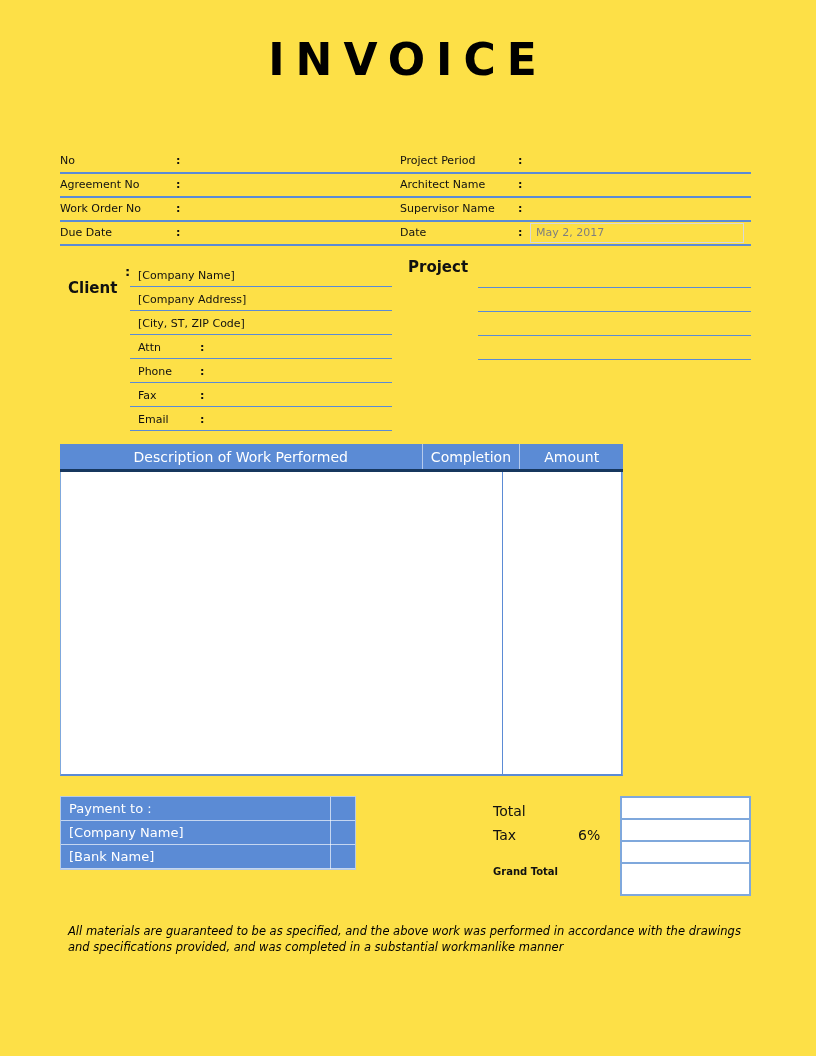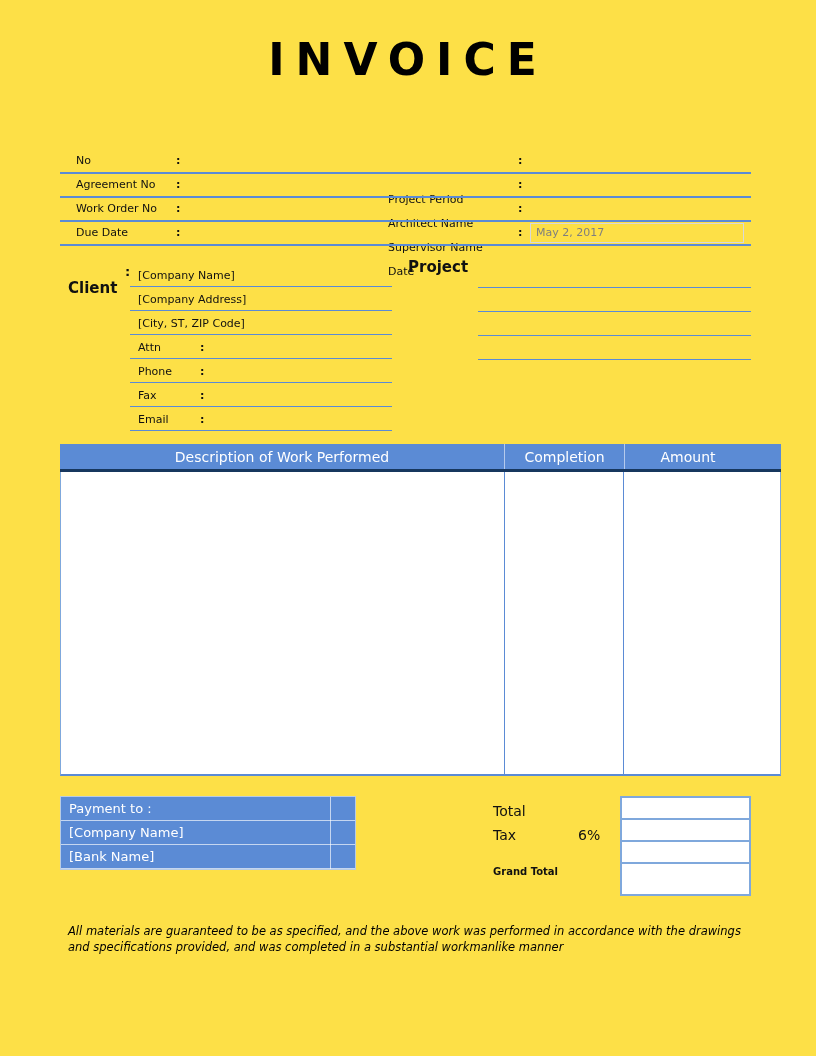--- a/index.html
+++ b/index.html
@@ -16,43 +16,43 @@
   }
   
   .title{
     position:absolute;top:34px;left:0;right:0;text-align:center;
     font-size:44px;font-weight:bold;letter-spacing:11px;color:#000;
   }
   
   .meta{position:absolute;left:60px;top:150px;width:691px;}
   .meta-row{position:relative;height:24px;border-bottom:2px solid var(--blue);font-size:11px;}
   .meta-row span{position:absolute;top:4px;white-space:nowrap;}
-  .m-label{left:16px;}
+  .m-label{left:0;}
   .m-colon{left:116px;font-weight:bold;}
-  .m-rlabel{left:328px;margin-top:39px;}
+  .m-rlabel{left:340px;}
   .m-rcolon{left:458px;font-weight:bold;}
   .m-rvalue{left:476px;color:var(--gray);}
   .date-field-box{
     position:absolute;left:470px;top:1px;width:214px;height:20px;
     border:1px solid #D9D9D9;background:transparent;
   }
   
   .client-label{position:absolute;left:68px;top:263px;font-size:15px;font-weight:bold;margin-top:16px;}
   .client-colon{position:absolute;left:125px;top:264px;font-size:13px;font-weight:bold;}
   .client-fields{position:absolute;left:130px;top:263px;width:262px;}
   .cf-row{position:relative;height:24px;border-bottom:1.5px solid var(--blue);font-size:11px;}
   .cf-row span{position:absolute;top:6px;white-space:nowrap;}
   .cf-label{left:8px;}
   .cf-colon{left:70px;font-weight:bold;}
   
   .project-label{position:absolute;left:408px;top:258px;font-size:15px;font-weight:bold;}
   .project-lines{position:absolute;left:478px;top:264px;width:273px;}
   .pl-row{height:24px;border-bottom:1.5px solid var(--blue);}
   
-  .wtable{position:absolute;left:60px;top:444px;width:721px;}
+  .wtable{position:absolute;left:60px;top:444px;width:563px;}
   .wt-header{
     display:flex;height:28px;background:var(--blue);
     border-bottom:3px solid var(--navy);color:#fff;font-size:14px;
   }
   .wt-h{display:flex;align-items:center;justify-content:center;height:100%;}
   .wt-h1{width:445px;border-right:1px solid rgba(255,255,255,0.55);}
   .wt-h2{width:120px;border-right:1px solid rgba(255,255,255,0.55);}
   .wt-h3{width:126px;}
   .wt-body{
     display:flex;height:304px;background:#fff;

